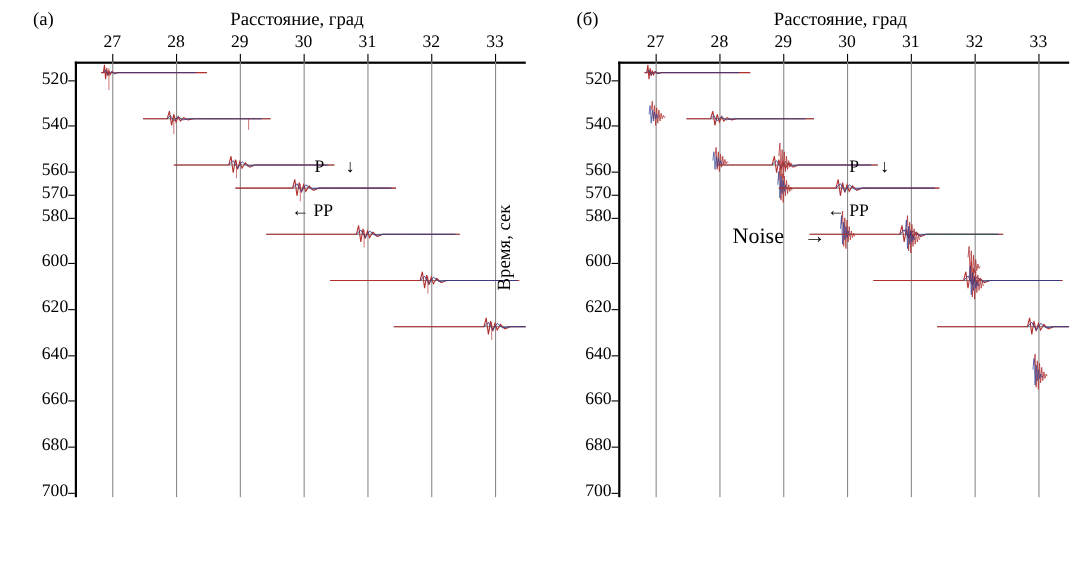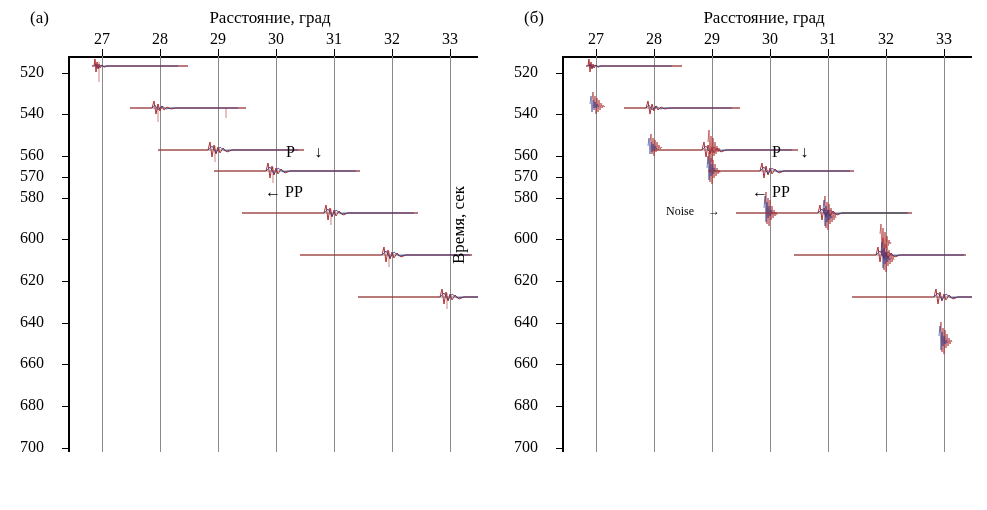--- a/index.html
+++ b/index.html
@@ -95,20 +95,21 @@
     position: absolute;
     top: -7px;
     width: 1px;
     height: 7px;
     background: #000;
   }
   .ytick-label {
     position: absolute;
     left: -48px;
     width: 42px;
+    text-align: right;
     font-size: 16px;
     line-height: 1;
   }
   .ytick-mark {
     position: absolute;
     left: -6px;
     width: 6px;
     height: 1px;
     background: #000;
   }
@@ -120,21 +121,21 @@
     height: 396px;
     pointer-events: none;
   }
   .annot {
     position: absolute;
     font-size: 16px;
     white-space: nowrap;
   }
   .noise-annot {
     position: absolute;
-    font-size: 12px;
+    font-size: 20px;
     white-space: nowrap;
   }
   svg { display: block; }
 </style>
 </head>
 <body>
 
 <div class="page">
 
   <div class="panel panel-a">

